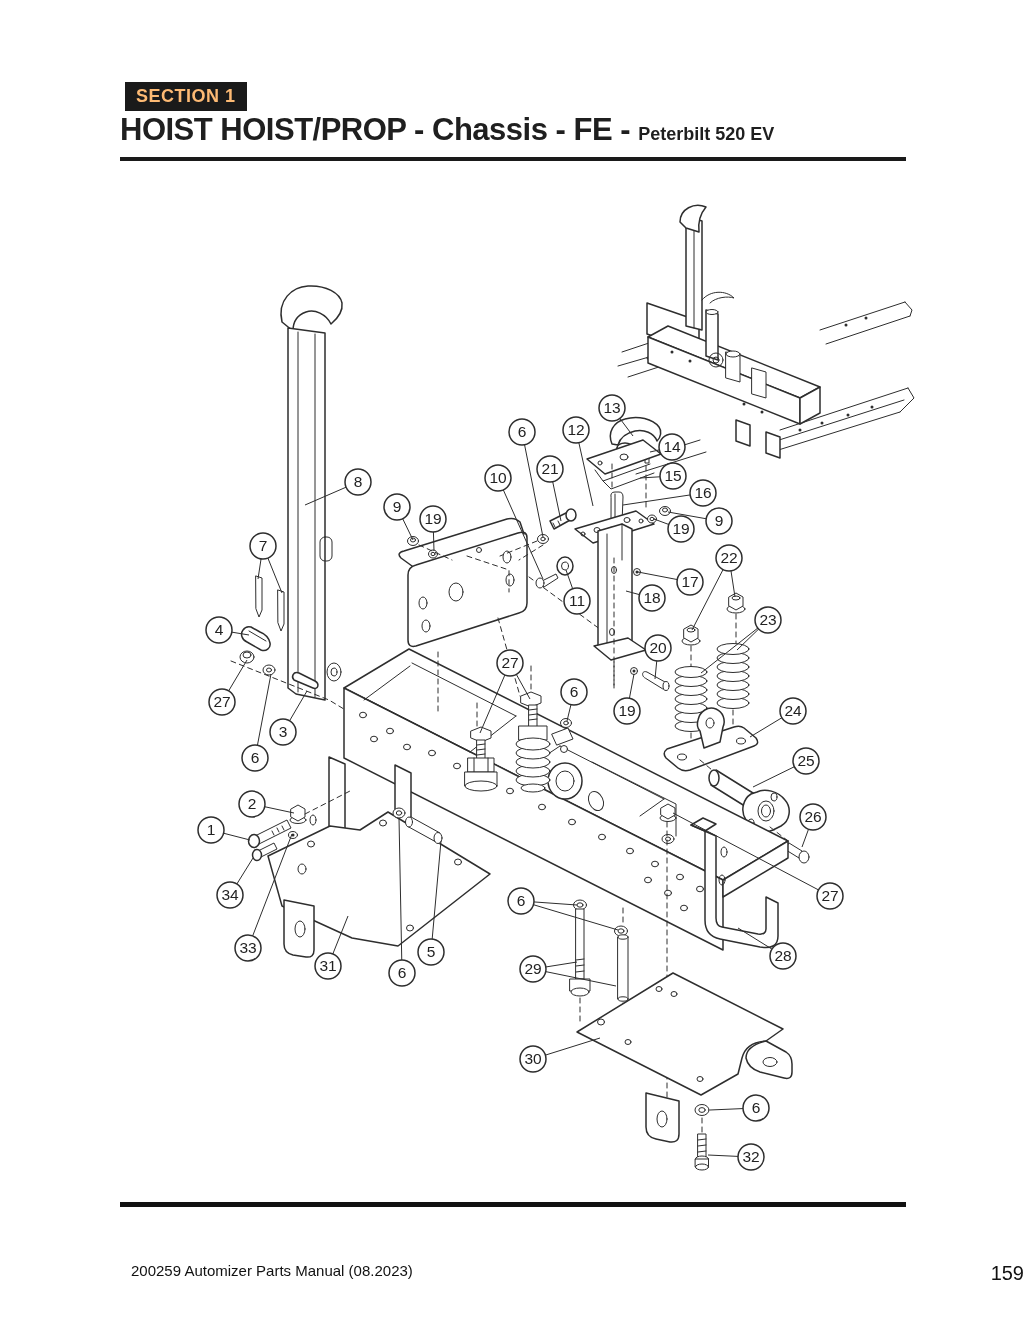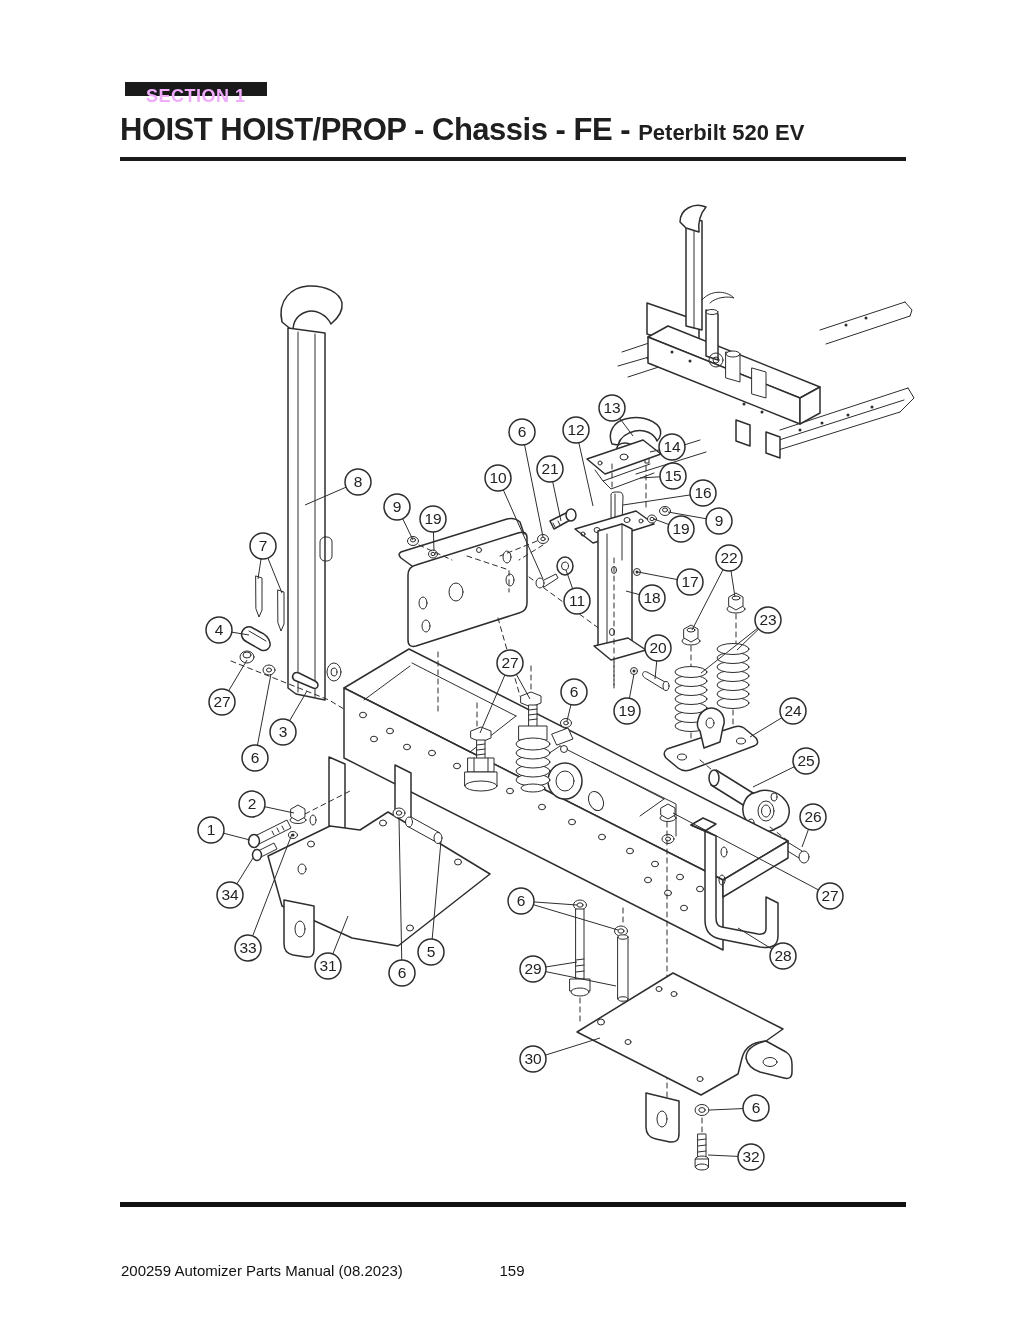--- a/index.html
+++ b/index.html
@@ -2,33 +2,33 @@
 <html><head>
 <meta charset="utf-8">
 <style>
   html,body{margin:0;padding:0;background:#888;}
   .page{
     position:relative;width:1024px;height:1326px;background:#ffffff;
     margin:0 auto;overflow:hidden;
     font-family:"Liberation Sans","DejaVu Sans",sans-serif;color:#1a1a1a;
   }
   .section-badge{
-    position:absolute;left:125px;top:82px;height:14px;line-height:29px;
-    background:#1a1a1a;color:#f0abfc;font-weight:bold;font-size:18px;
-    padding:0 21px;letter-spacing:.5px;white-space:nowrap;
+    position:absolute;left:125px;top:82px;height:29px;line-height:29px;
+    background:#1a1a1a;color:#fdba74;font-weight:bold;font-size:18px;
+    padding:0 11px;letter-spacing:.5px;white-space:nowrap;
   }
   .page-title{
     position:absolute;left:120px;top:112px;white-space:nowrap;
     font-weight:bold;font-size:31px;letter-spacing:-0.5px;color:#1f1f1f;
   }
-  .page-title .subtitle{font-size:22px;letter-spacing:0;}
+  .page-title .subtitle{font-size:18px;letter-spacing:0;}
   .header-rule{position:absolute;left:120px;top:157px;width:786px;height:4px;background:#1a1a1a;}
   .footer-rule{position:absolute;left:120px;top:1202px;width:786px;height:5px;background:#111;}
-  .footer-left{position:absolute;left:121px;top:1262px;font-size:15px;color:#111;}
-  .footer-page{position:absolute;left:0;top:1262px;width:1024px;text-align:center;font-size:15px;color:#111;}
+  .footer-left{position:absolute;left:131px;top:1262px;font-size:15px;color:#111;}
+  .footer-page{position:absolute;left:0;top:1262px;width:1024px;text-align:right;font-size:20px;color:#111;}
   svg.diagram{position:absolute;left:0;top:0;}
   
   .ln{fill:none;stroke:#2e2e2e;stroke-width:1.5;stroke-linecap:round;stroke-linejoin:round;}
   .ln2{fill:none;stroke:#2e2e2e;stroke-width:1;stroke-linecap:round;stroke-linejoin:round;}
   .fw{fill:#ffffff;stroke:#2e2e2e;stroke-width:1.5;stroke-linecap:round;stroke-linejoin:round;}
   .fw2{fill:#ffffff;stroke:#2e2e2e;stroke-width:1;stroke-linecap:round;stroke-linejoin:round;}
   .dash{fill:none;stroke:#2e2e2e;stroke-width:1;stroke-dasharray:5 4;stroke-linecap:round;}
   .dk{fill:#2e2e2e;stroke:none;}
   .leader{stroke:#2e2e2e;stroke-width:1;fill:none;}
   .balloon{fill:#ffffff;stroke:#2e2e2e;stroke-width:1.5;}

